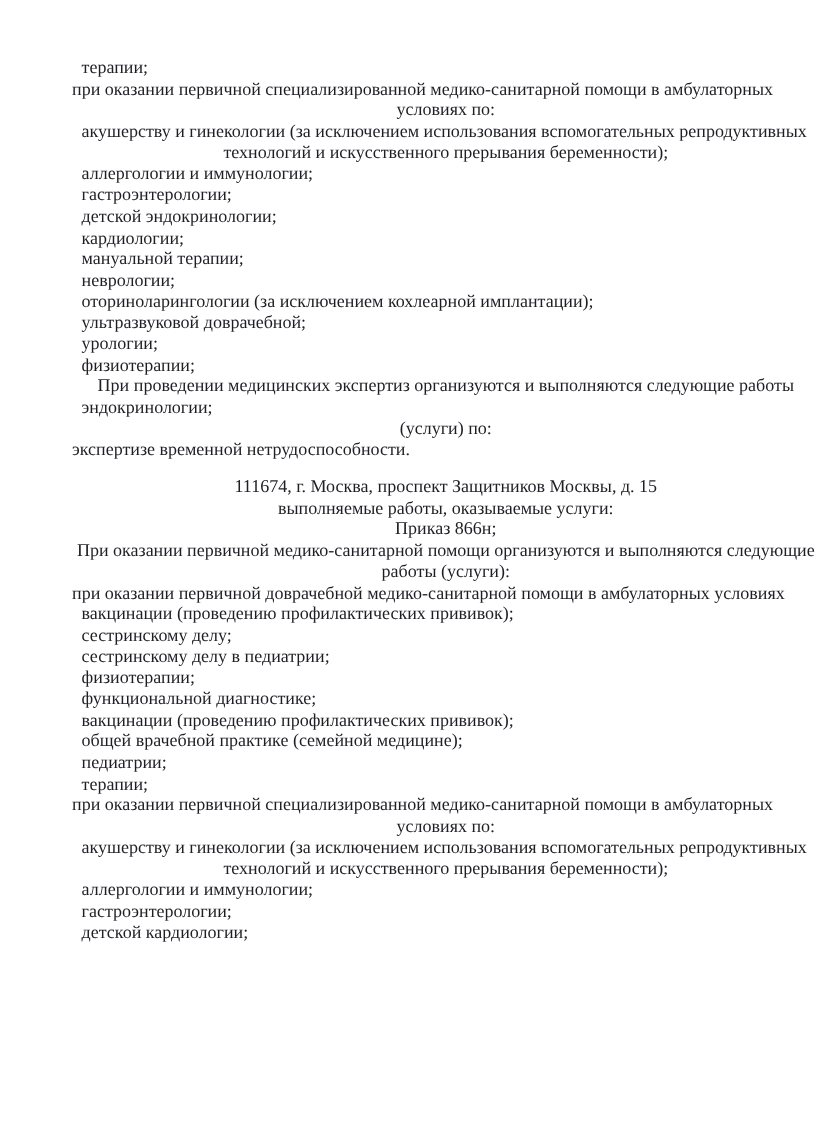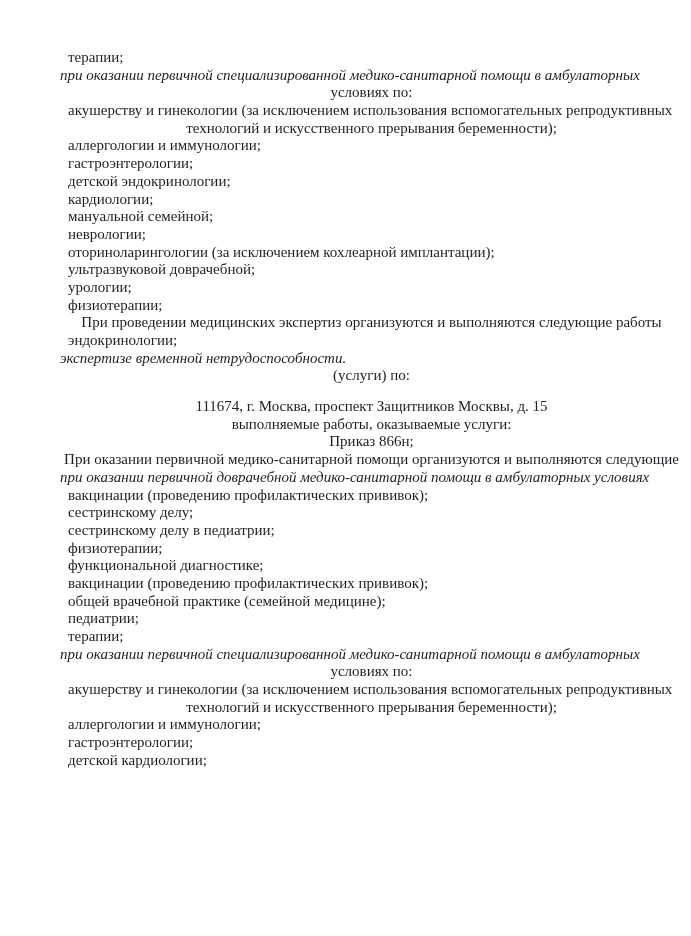--- a/index.html
+++ b/index.html
@@ -26,53 +26,54 @@
     width: 691px;
     color: #1e1e24;
     font-size: 15px;
   }
   .line {
     height: 17.7px;
     line-height: 17.7px;
     white-space: nowrap;
   }
   .i0 { padding-left: 52px; text-align: center; }
-  .i1 { padding-left: 60px; font-style: italic; }
+  .i1 { padding-left: 60px; }
   .i2 { padding-left: 68px; }
   .empty { height: 13px; }
 </style>
 </head>
 <body style="background: rgb(255, 255, 255);">
 
 <div class="page">
   <div class="doc" id="doc" style="color: rgb(30, 30, 36);">
       <div class="line i2">терапии;</div>
       <div class="line i1">при оказании первичной специализированной медико-санитарной помощи в амбулаторных</div>
       <div class="line i0">условиях по:</div>
       <div class="line i2">акушерству и гинекологии (за исключением использования вспомогательных репродуктивных</div>
       <div class="line i0">технологий и искусственного прерывания беременности);</div>
       <div class="line i2">аллергологии и иммунологии;</div>
       <div class="line i2">гастроэнтерологии;</div>
       <div class="line i2">детской эндокринологии;</div>
       <div class="line i2">кардиологии;</div>
-      <div class="line i2">мануальной семейной;</div>
+      <div class="line i2">мануальной терапии;</div>
       <div class="line i2">неврологии;</div>
       <div class="line i2">оториноларингологии (за исключением кохлеарной имплантации);</div>
       <div class="line i2">ультразвуковой доврачебной;</div>
       <div class="line i2">урологии;</div>
       <div class="line i2">физиотерапии;</div>
       <div class="line i0">При проведении медицинских экспертиз организуются и выполняются следующие работы</div>
       <div class="line i2">эндокринологии;</div>
+      <div class="line i0">(услуги) по:</div>
       <div class="line i1">экспертизе временной нетрудоспособности.</div>
-      <div class="line i0">(услуги) по:</div>
       <div class="line i0 empty"></div>
       <div class="line i0">111674, г. Москва, проспект Защитников Москвы, д. 15</div>
       <div class="line i0">выполняемые работы, оказываемые услуги:</div>
       <div class="line i0">Приказ 866н;</div>
       <div class="line i0">При оказании первичной медико-санитарной помощи организуются и выполняются следующие</div>
+      <div class="line i0">работы (услуги):</div>
       <div class="line i1">при оказании первичной доврачебной медико-санитарной помощи в амбулаторных условиях</div>
       <div class="line i2">вакцинации (проведению профилактических прививок);</div>
       <div class="line i2">сестринскому делу;</div>
       <div class="line i2">сестринскому делу в педиатрии;</div>
       <div class="line i2">физиотерапии;</div>
       <div class="line i2">функциональной диагностике;</div>
       <div class="line i2">вакцинации (проведению профилактических прививок);</div>
       <div class="line i2">общей врачебной практике (семейной медицине);</div>
       <div class="line i2">педиатрии;</div>
       <div class="line i2">терапии;</div>

